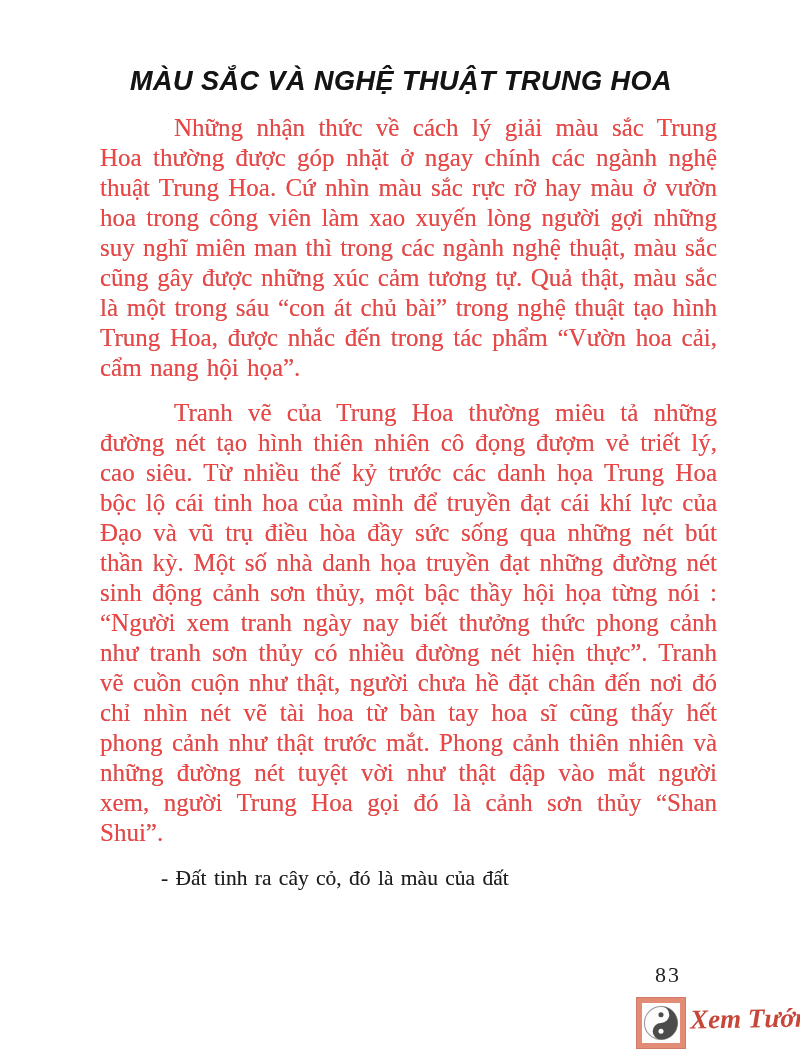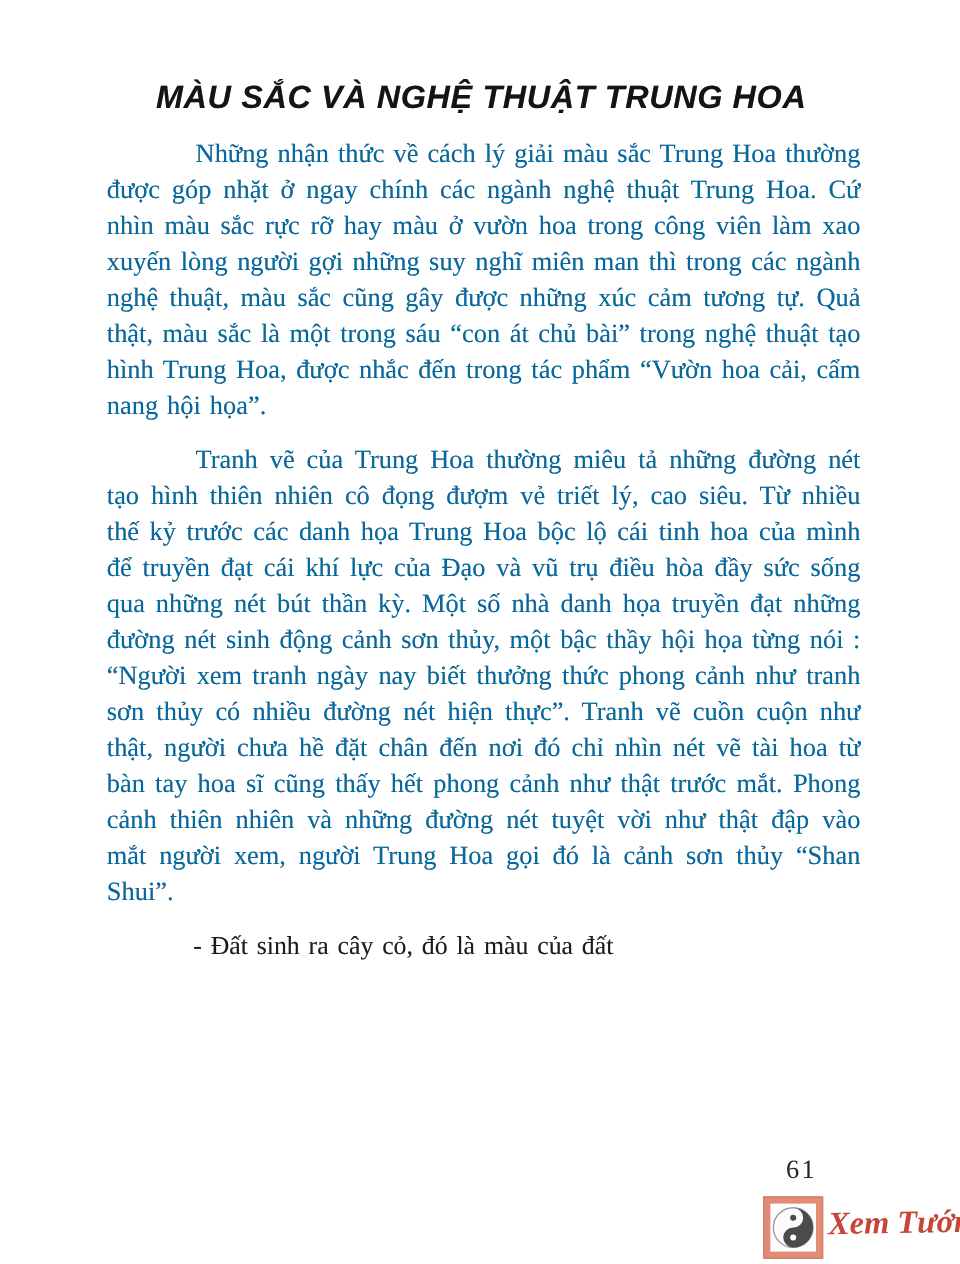--- a/index.html
+++ b/index.html
@@ -27,27 +27,27 @@
     text-align: center;
     font-family: "Liberation Sans", sans-serif;
     font-style: italic;
     font-weight: 800;
     font-size: 27px;
     letter-spacing: 0.5px;
     color: #141414;
     text-shadow: 0 0 0.5px rgba(0,0,0,0.45);
   }
   p.para {
-    margin: 0 0 15px 4px;
+    margin: 0 0 15px 15px;
     text-align: justify;
     text-indent: 74px;
-    font-size: 22px;
+    font-size: 25px;
     line-height: 30px;
     word-spacing: 2px;
-    color: #0369a1;
+    color: #ef4444;
     text-shadow: 0 0 0.5px rgba(0,0,0,0.35);
   }
   .list {
     margin-top: 4px;
   }
   p.list-item {
     margin: 0 0 13px 0;
     padding-left: 76px;
     font-size: 21.5px;
     line-height: 30px;
@@ -112,25 +112,25 @@
 
   <div class="content">
     <h1 class="title">MÀU SẮC VÀ NGHỆ THUẬT TRUNG HOA</h1>
 
     <p class="para">Những nhận thức về cách lý giải màu sắc Trung Hoa thường được góp nhặt ở ngay chính các ngành nghệ thuật Trung Hoa. Cứ nhìn màu sắc rực rỡ hay màu ở vườn hoa trong công viên làm xao xuyến lòng người gợi những suy nghĩ miên man thì trong các ngành nghệ thuật, màu sắc cũng gây được những xúc cảm tương tự. Quả thật, màu sắc là một trong sáu “con át chủ bài” trong nghệ thuật tạo hình Trung Hoa, được nhắc đến trong tác phẩm “Vườn hoa cải, cẩm nang hội họa”.</p>
 
     <p class="para">Tranh vẽ của Trung Hoa thường miêu tả những đường nét tạo hình thiên nhiên cô đọng đượm vẻ triết lý, cao siêu. Từ nhiều thế kỷ trước các danh họa Trung Hoa bộc lộ cái tinh hoa của mình để truyền đạt cái khí lực của Đạo và vũ trụ điều hòa đầy sức sống qua những nét bút thần kỳ. Một số nhà danh họa truyền đạt những đường nét sinh động cảnh sơn thủy, một bậc thầy hội họa từng nói : “Người xem tranh ngày nay biết thưởng thức phong cảnh như tranh sơn thủy có nhiều đường nét hiện thực”. Tranh vẽ cuồn cuộn như thật, người chưa hề đặt chân đến nơi đó chỉ nhìn nét vẽ tài hoa từ bàn tay hoa sĩ cũng thấy hết phong cảnh như thật trước mắt. Phong cảnh thiên nhiên và những đường nét tuyệt vời như thật đập vào mắt người xem, người Trung Hoa gọi đó là cảnh sơn thủy “Shan Shui”.</p>
 
 
     <div class="list">
-      <p class="list-item">- Đất sinh ra cây cỏ, đó là màu của đất</p>
+      <p class="list-item">- Đất tinh ra cây cỏ, đó là màu của đất</p>
     </div>
   </div>
 
-  <div class="page-number">61</div>
+  <div class="page-number">83</div>
 
   <div class="watermark">
     <div class="wm-logo">
       <div class="wm-logo-inner">
         <span>
           <svg viewBox="0 0 100 100" aria-hidden="true">
             <circle cx="50" cy="50" r="46" fill="#fcfcfc" stroke="#9a9a9a" stroke-width="3"></circle>
             <path fill="#4b4b4b" d="M50 4 a46 46 0 0 1 0 92 a23 23 0 0 1 0 -46 a23 23 0 0 0 0 -46 z"></path>
             <circle cx="50" cy="27" r="7" fill="#4b4b4b"></circle>
             <circle cx="50" cy="73" r="7" fill="#fcfcfc"></circle>

